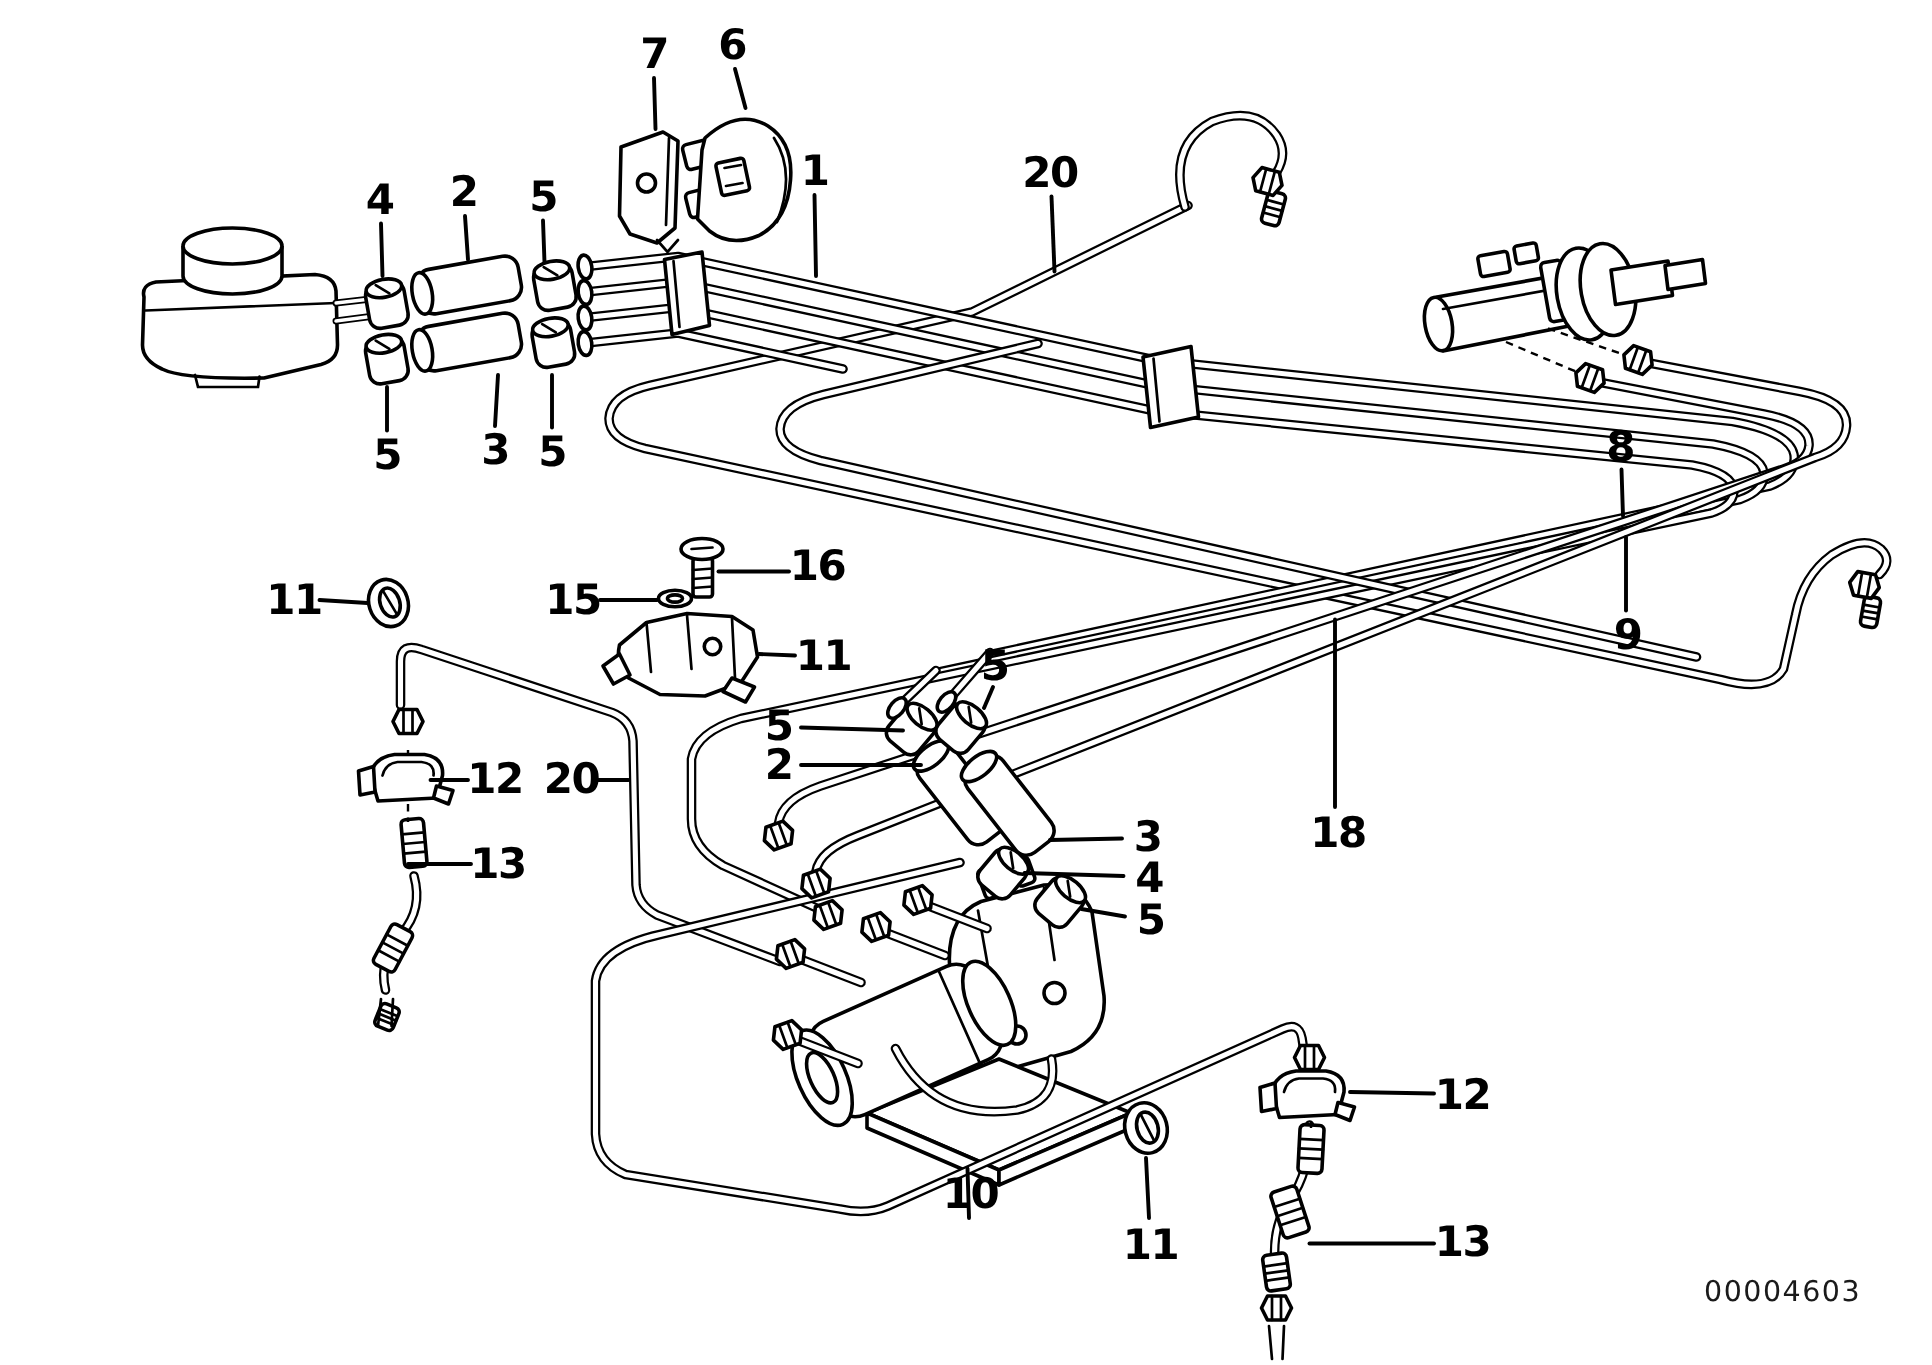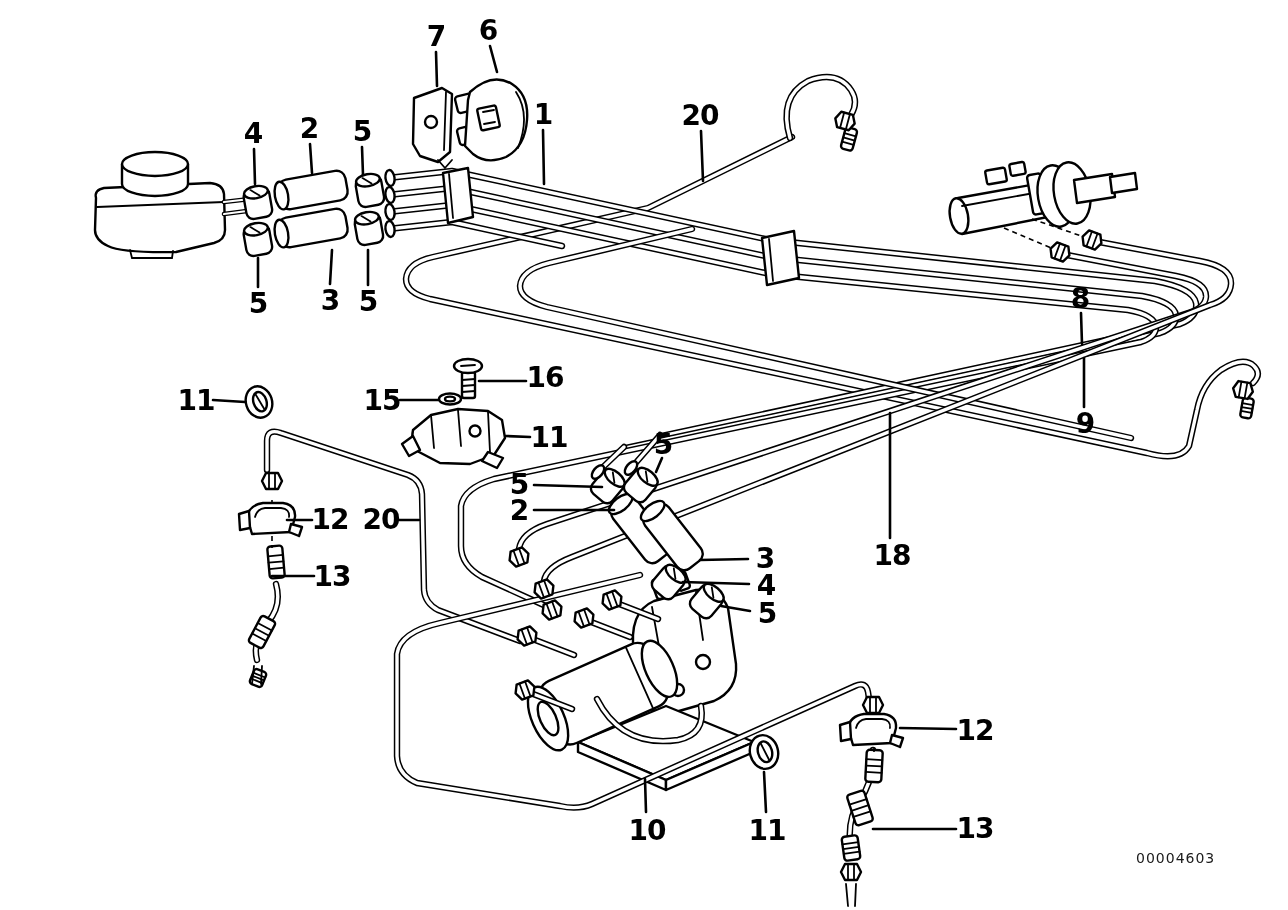--- a/index.html
+++ b/index.html
@@ -9,21 +9,21 @@
   .pipe{fill:none;stroke:#000;stroke-width:6.4;stroke-linecap:round;stroke-linejoin:round;}
   .pipe-core{fill:none;stroke:#fff;stroke-width:3.4;stroke-linecap:round;stroke-linejoin:round;}
   .pipe-thin{fill:none;stroke:#000;stroke-width:4.6;stroke-linecap:round;stroke-linejoin:round;}
   .pipe-thin-core{fill:none;stroke:#fff;stroke-width:2.2;stroke-linecap:round;stroke-linejoin:round;}
   .part{fill:#fff;stroke:#000;stroke-width:2.4;stroke-linejoin:round;}
   .detail{fill:none;stroke:#000;stroke-width:1.8;stroke-linecap:round;}
   .dash{fill:none;stroke:#000;stroke-width:1.6;stroke-dasharray:5 4;}
   .leader{stroke:#000;stroke-width:2.6;stroke-linecap:round;}
   .callout{position:absolute;transform:translate(-50%,-50%);font-size:28px;font-weight:700;
            color:#000;letter-spacing:-1px;white-space:nowrap;}
-  .image-id{position:absolute;left:1136px;top:850px;font-size:14px;color:#1a1a1a;
+  .image-id{position:absolute;left:1136px;top:850px;font-size:19px;color:#1a1a1a;
             font-weight:400;letter-spacing:1px;}
 </style>
 </head>
 <body>
 
 <div id="stage">
 <svg id="art" width="1288" height="910" viewBox="0 0 1288 910">
 
   <g>
     <path class="part" d="M 96 198 Q 94 190 104 188 L 210 183 Q 223 184 224 194 L 225 230 Q 225 240 214 243 L 176 252 Q 122 253 108 246 Q 95 240 95 230 Z"></path>
@@ -405,19 +405,19 @@
       <div class="callout" style="left: 332px; top: 576px;">13</div>
       <div class="callout" style="left: 519px; top: 484px;">5</div>
       <div class="callout" style="left: 519px; top: 510px;">2</div>
       <div class="callout" style="left: 663px; top: 444px;">5</div>
       <div class="callout" style="left: 765px; top: 558px;">3</div>
       <div class="callout" style="left: 766px; top: 585px;">4</div>
       <div class="callout" style="left: 767px; top: 613px;">5</div>
       <div class="callout" style="left: 1080px; top: 298px;">8</div>
       <div class="callout" style="left: 1085px; top: 423px;">9</div>
       <div class="callout" style="left: 892px; top: 555px;">18</div>
-      <div class="callout" style="left: 647px; top: 830px;">10</div>
+      <div class="callout" style="left: 647px; top: 796px;">10</div>
       <div class="callout" style="left: 767px; top: 830px;">11</div>
       <div class="callout" style="left: 975px; top: 730px;">12</div>
       <div class="callout" style="left: 975px; top: 828px;">13</div>
     </div>
 <div class="image-id">00004603</div>
 </div>
 
 </body></html>

